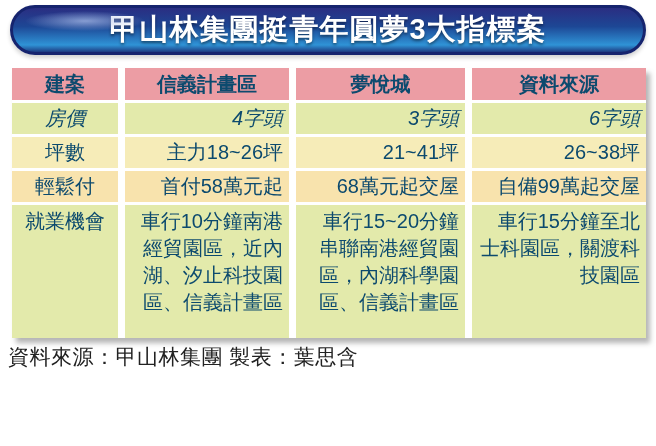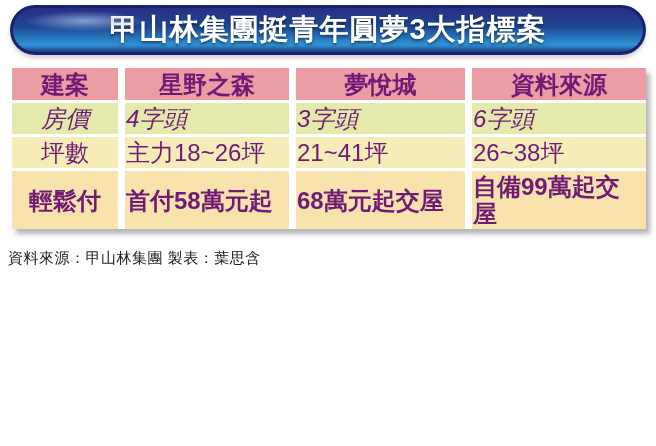--- a/index.html
+++ b/index.html
@@ -57,22 +57,22 @@
     border-spacing: 0;
   }
   col.c1 { width: 113px; }
   col.c2 { width: 171px; }
   col.c3 { width: 176px; }
   col.c4 { width: 174px; }
   th, td {
     box-sizing: border-box;
     border-right: 7px solid #ffffff;
     border-bottom: 3px solid #ffffff;
-    font-size: 24px;
-    color: #701a75;
+    font-size: 20px;
+    color: #0c4a6e;
     line-height: 27px;
     word-break: break-all;
     overflow: hidden;
     margin-top: 34px;
   }
   th:last-child, td:last-child { border-right: none; }
   tr:last-child td { border-bottom: none; }
   th {
     background: #ec9da4;
     font-weight: 700;
@@ -80,36 +80,36 @@
     height: 35px;
     padding: 2px 4px;
     vertical-align: middle;
   }
   td.label {
     text-align: center;
     padding: 2px 4px;
     vertical-align: middle;
   }
   td.cell {
-    text-align: left;
-    padding: 2px 6px 2px 1px;
+    text-align: right;
+    padding: 2px 6px 2px 8px;
     vertical-align: middle;
   }
   tr.bg-green  td { background: #e3eaab; }
   tr.bg-yellow td { background: #f6ecb8; }
-  tr.bg-orange td { background: #f8e3ad; font-weight: bold; }
+  tr.bg-orange td { background: #f8e3ad; }
   tr.r-price td  { height: 31px; font-style: italic; }
   tr.r-area  td  { height: 31px; }
   tr.r-life  td  { height: 58px; vertical-align: top; padding-top: 3px; }
   tr.r-pay   td  { height: 28px; }
   tr.r-jobs  td  { height: 133px; vertical-align: top; padding-top: 3px; }
   
   .source-line {
-    margin: 20px 0 0 8px;
-    font-size: 15px;
+    margin: 5px 0 0 8px;
+    font-size: 21px;
     color: #222222;
     letter-spacing: 0.5px;
   }
 </style>
 </head>
 <body>
 
 <div class="title-pill">
   <span class="title-text">甲山林集團挺青年圓夢3大指標案</span>
 </div>
@@ -118,21 +118,21 @@
   <table class="cmp">
     <colgroup>
         <col class="c1">
         <col class="c2">
         <col class="c3">
         <col class="c4">
       </colgroup>
     <tbody>
       <tr class="hdr">
         <th>建案</th>
-        <th>星野之森</th>
+        <th>信義計畫區</th>
         <th>夢悅城</th>
         <th>資料來源</th>
       </tr>
       <tr class="bg-green r-price">
         <td class="label">房價</td>
         <td class="cell">4字頭</td>
         <td class="cell">3字頭</td>
         <td class="cell">6字頭</td>
       </tr>
       <tr class="bg-yellow r-area">
@@ -140,17 +140,23 @@
         <td class="cell">主力18~26坪</td>
         <td class="cell">21~41坪</td>
         <td class="cell">26~38坪</td>
       </tr>
       <tr class="bg-orange r-pay">
         <td class="label">輕鬆付</td>
         <td class="cell">首付58萬元起</td>
         <td class="cell">68萬元起交屋</td>
         <td class="cell">自備99萬起交屋</td>
       </tr>
+      <tr class="bg-green r-jobs">
+        <td class="label">就業機會</td>
+        <td class="cell">車行10分鐘南港經貿園區，近內湖、汐止科技園區、信義計畫區</td>
+        <td class="cell">車行15~20分鐘串聯南港經貿園區，內湖科學園區、信義計畫區</td>
+        <td class="cell">車行15分鐘至北士科園區，關渡科技園區</td>
+      </tr>
     </tbody>
   </table>
 </div>
 
 <div class="source-line">資料來源：甲山林集團 製表：葉思含</div>
 
 </body></html>

